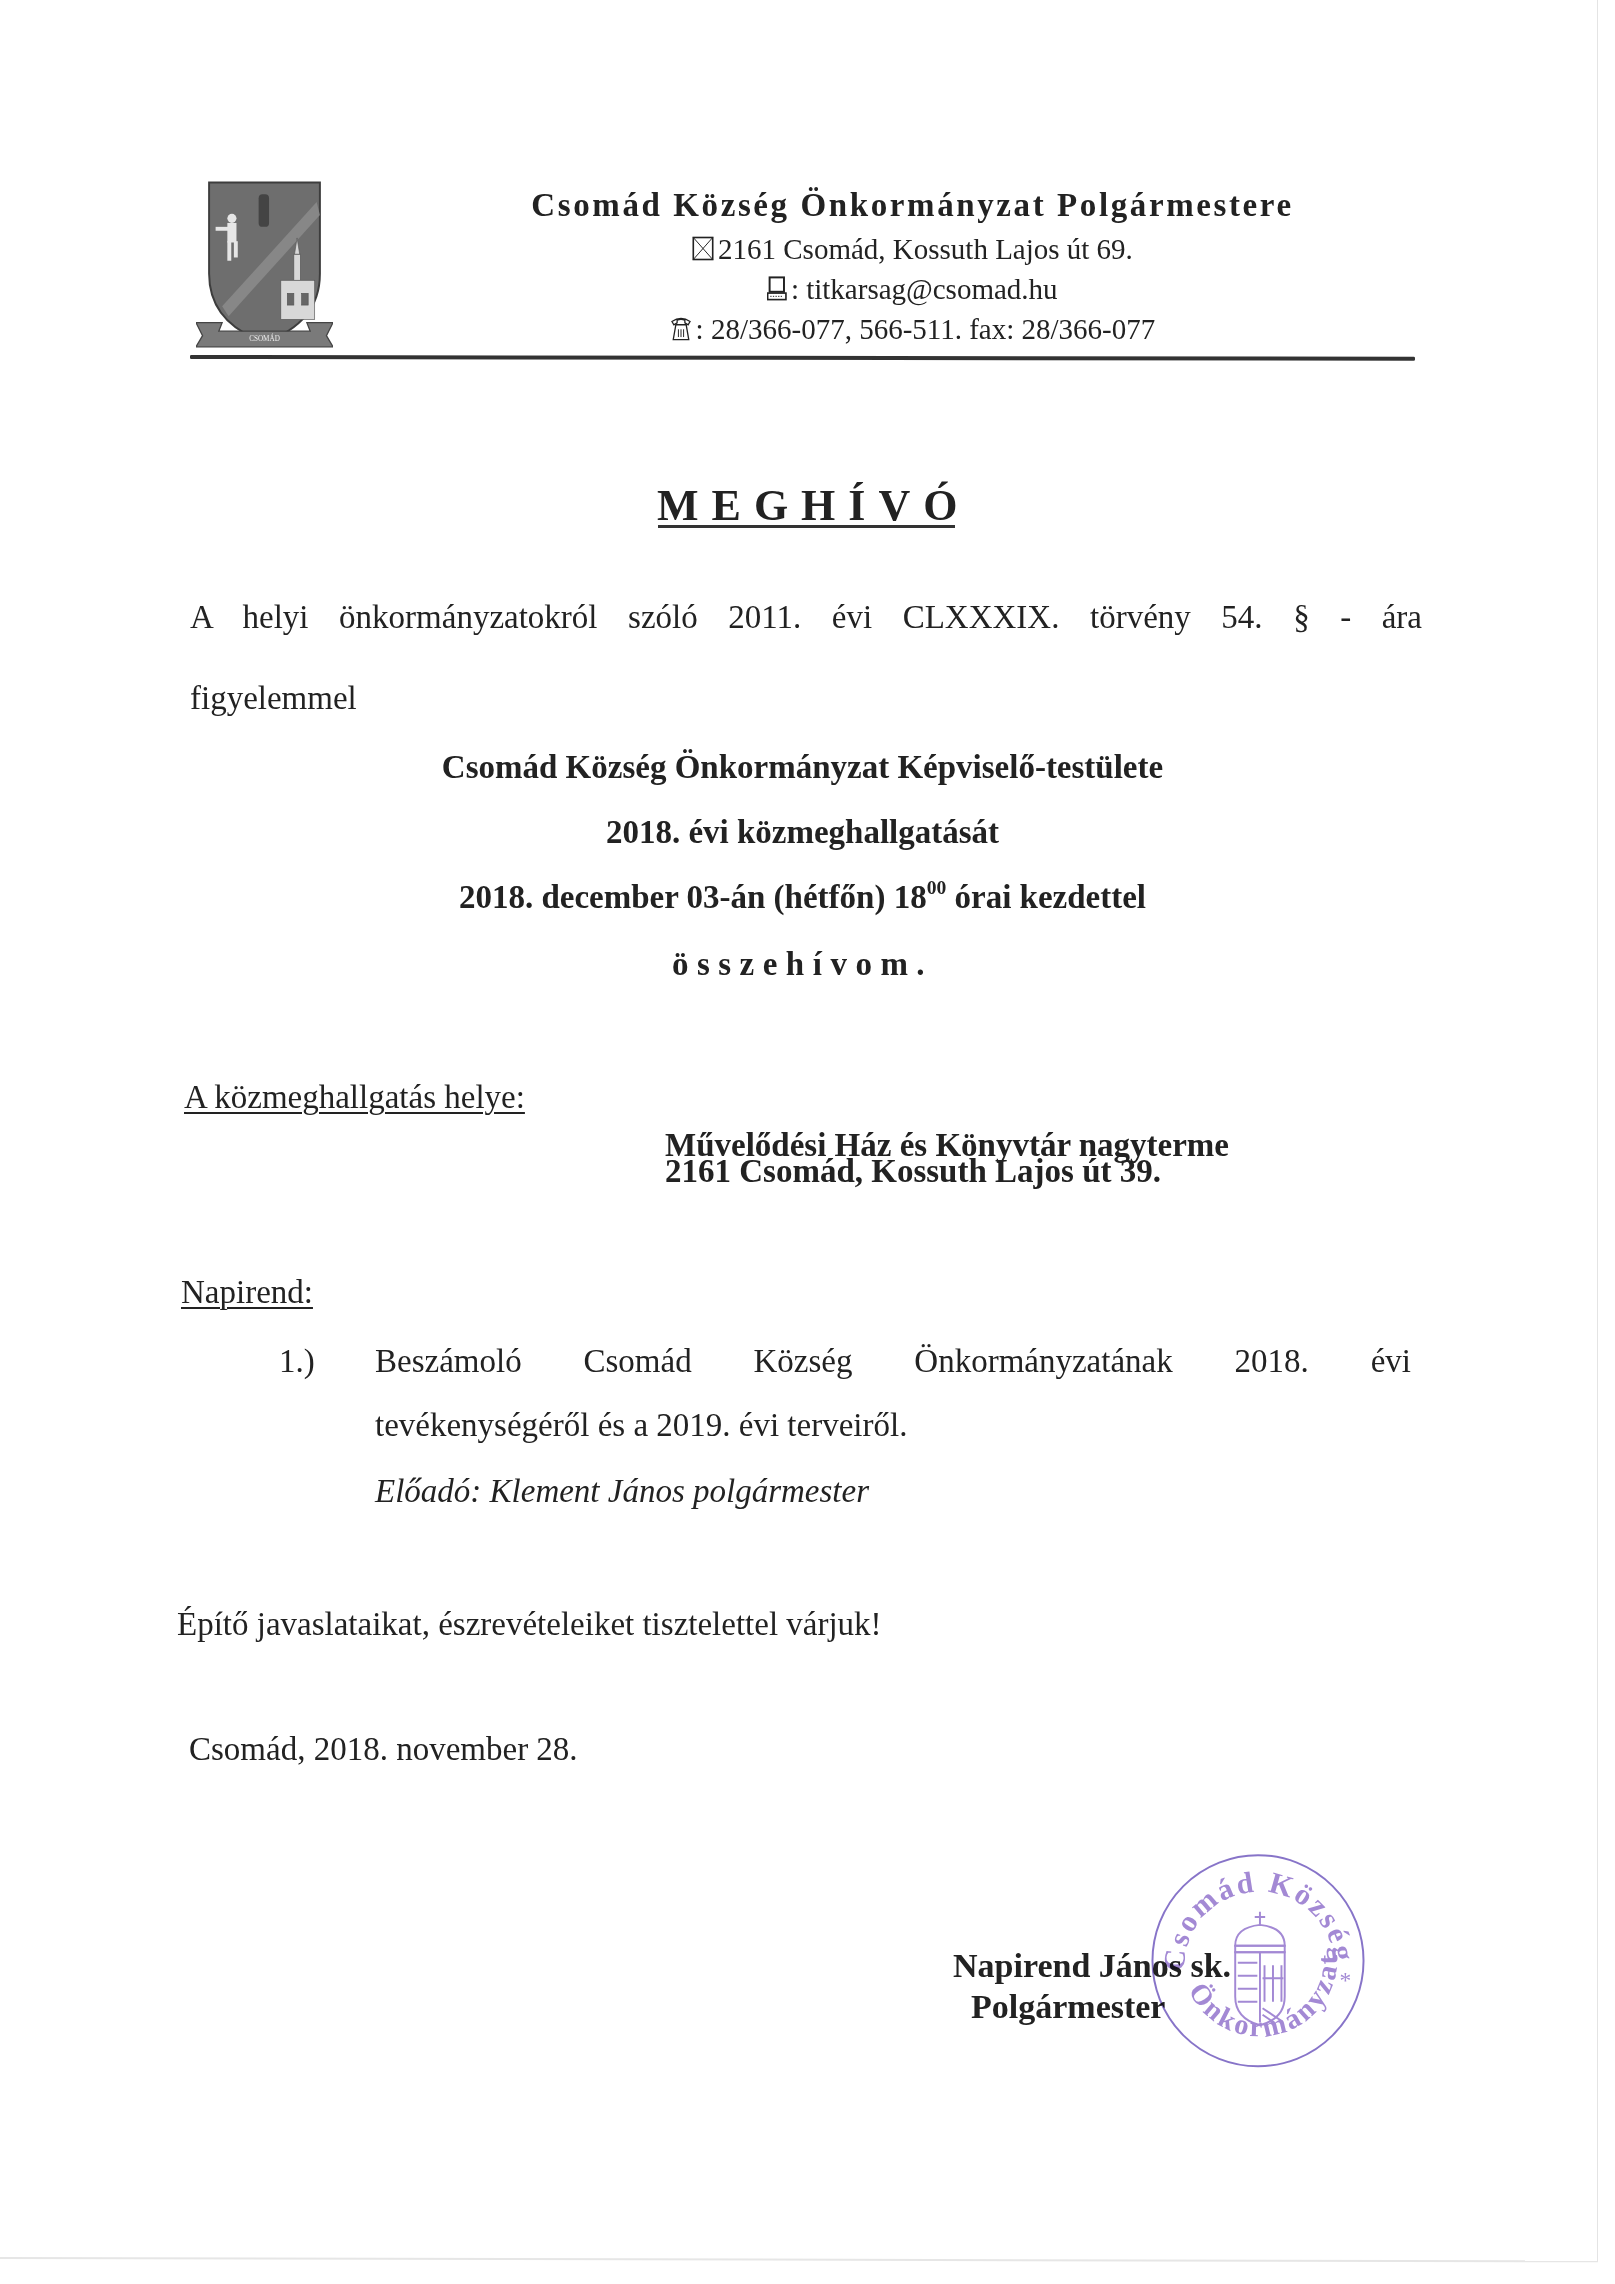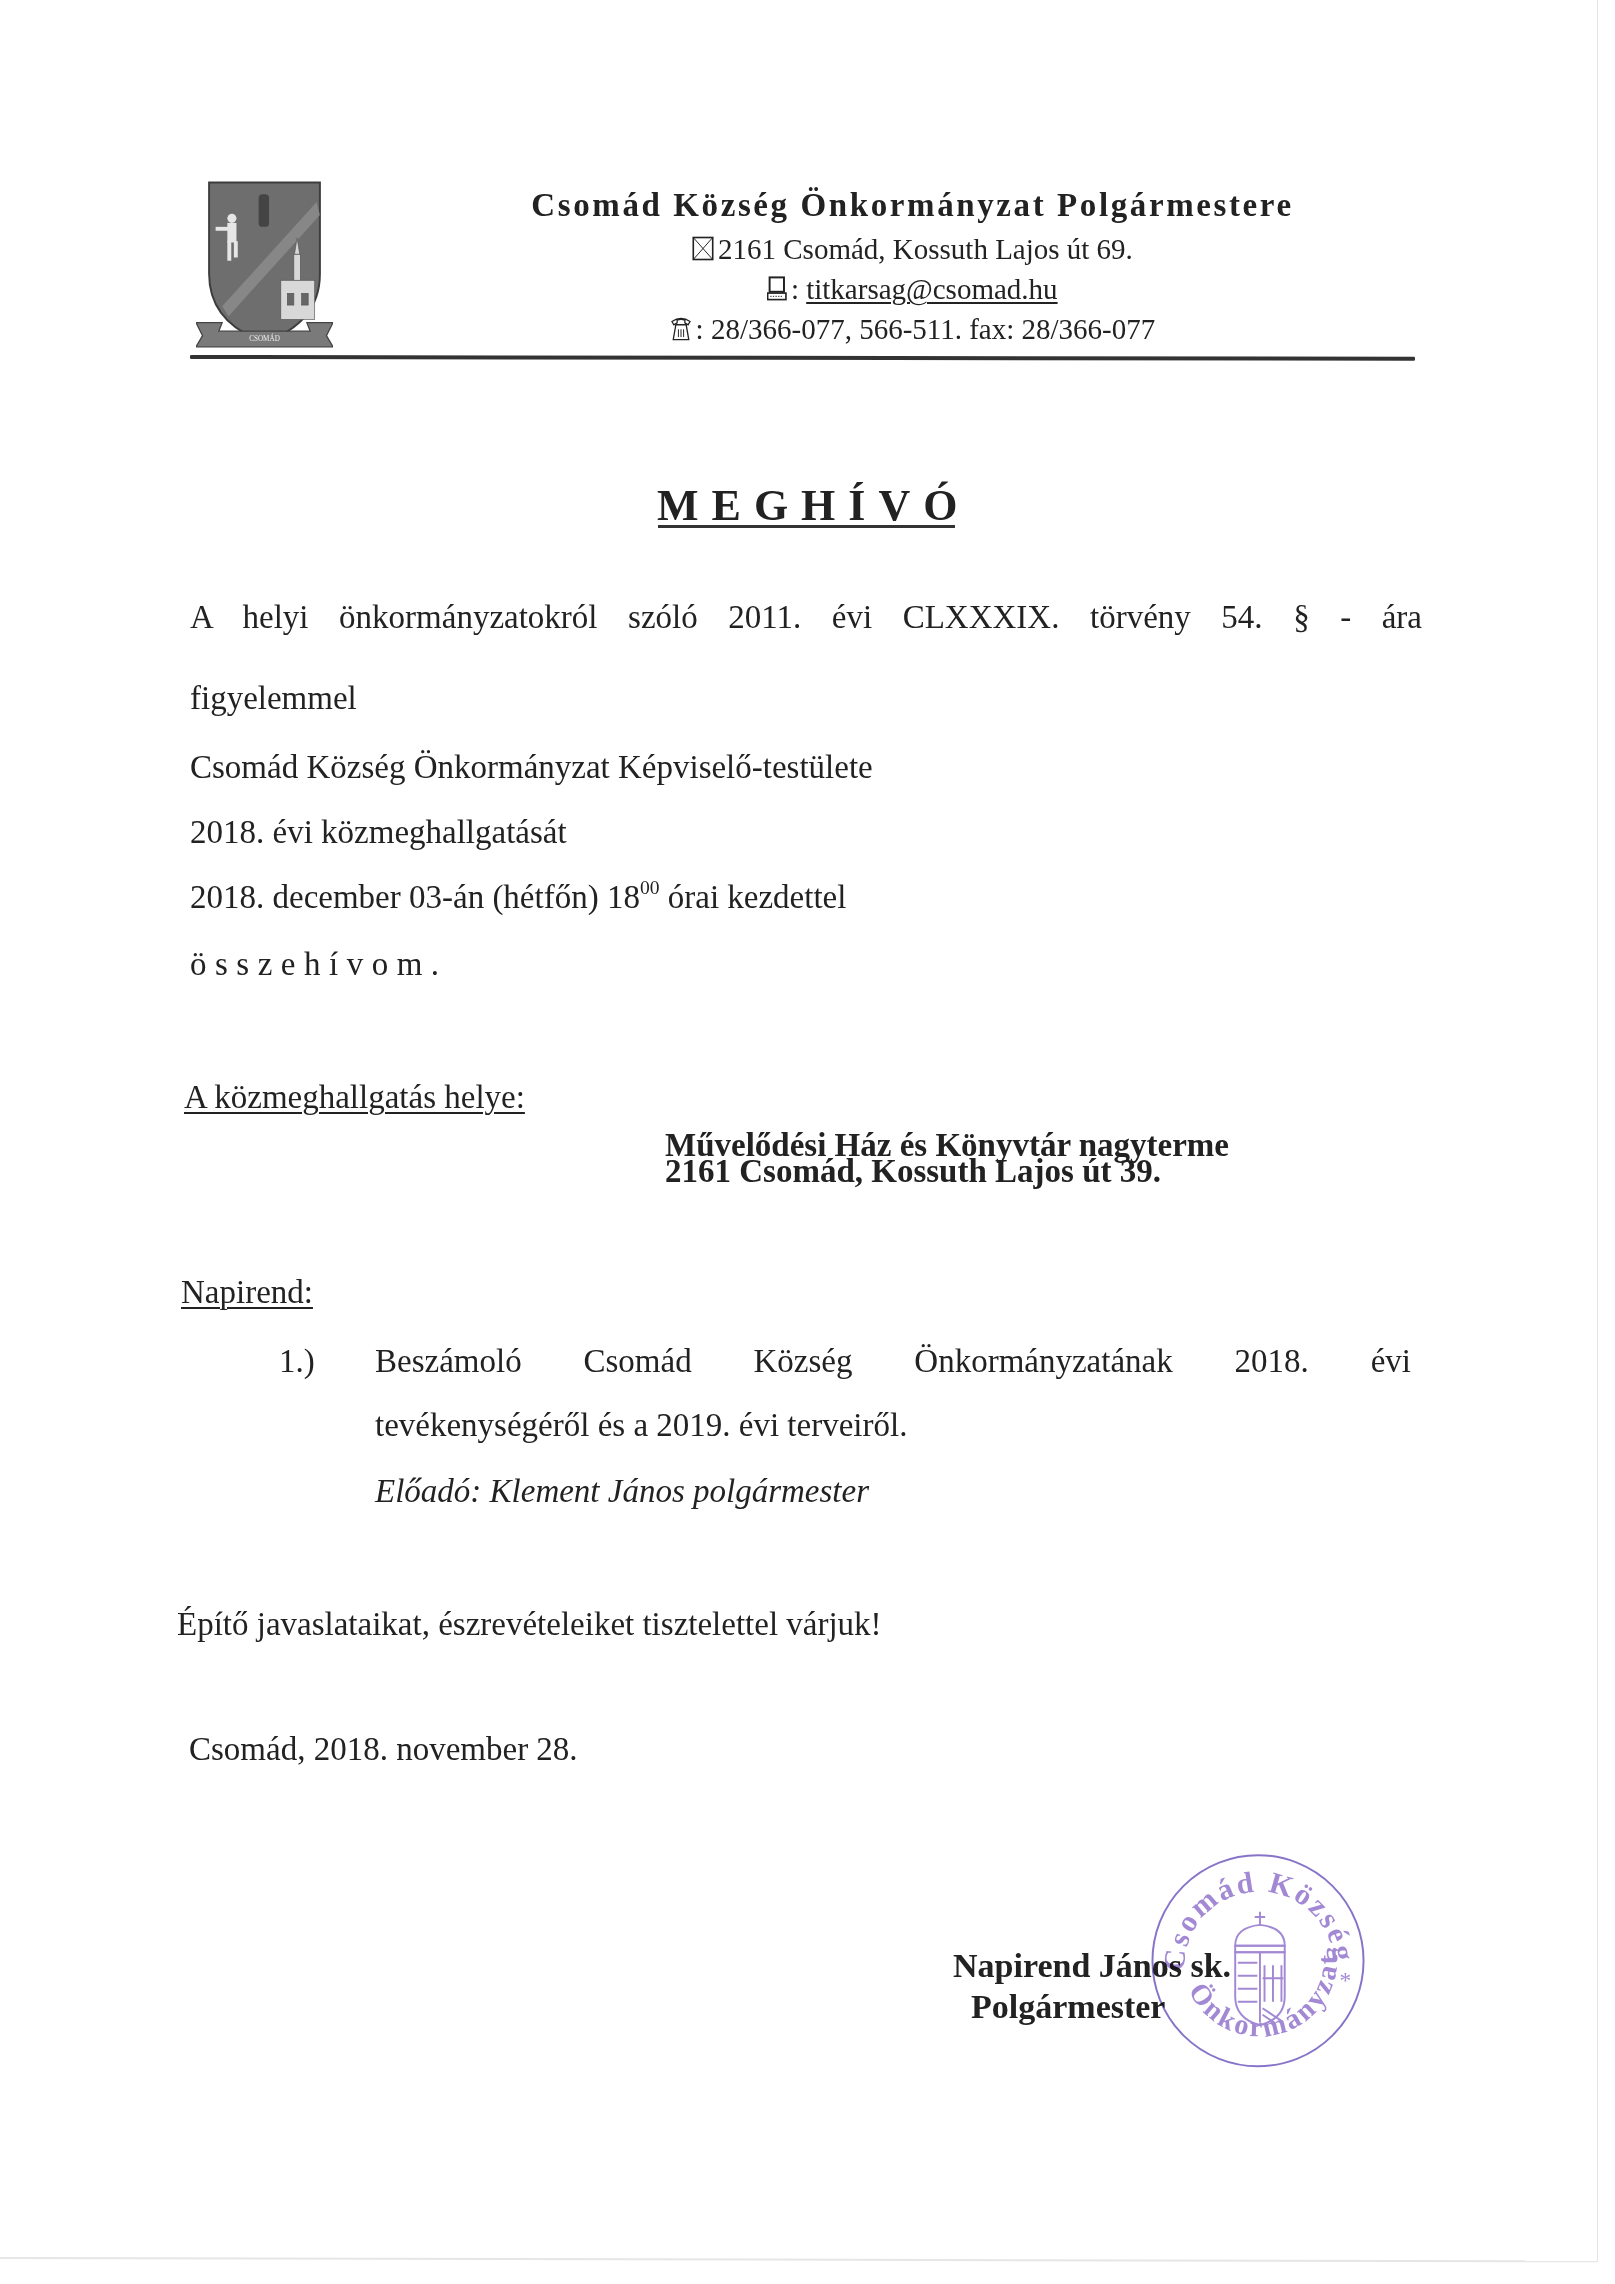--- a/index.html
+++ b/index.html
@@ -13,34 +13,34 @@
 
   
   .crest { left:196px; top:176px; width:137px; height:176px; }
   .hdr-title { left:430px; top:186px; width:965px; text-align:center; font-weight:bold;
                font-size:33px; letter-spacing:2.6px; line-height:39px; white-space:nowrap; }
   .hdr-line { left:430px; width:965px; text-align:center; font-size:29px; line-height:35px; white-space:nowrap; }
   .hdr-line.l1 { top:232px; }
   .hdr-line.l2 { top:272px; }
   .hdr-line.l3 { top:312px; }
   .hdr-icon { display:inline-block; vertical-align:-2px; margin-right:3.9px; }
-  .email-link { text-decoration:underline; text-decoration-thickness:2px; text-underline-offset:3.3px; color:#222; }
+  .email-link { text-decoration-thickness:2px; text-underline-offset:3.3px; color:#222; }
   .hdr-rule { left:190px; top:355px; width:1225px; height:3.9px; background:#333;
               transform:rotate(0.08deg); transform-origin:left center; border-radius:1.3px; }
 
   
   .doc-title { left:657px; top:480px; font-size:44px; font-weight:bold; letter-spacing:13px;
                line-height:52px; white-space:nowrap; }
   .doc-title-rule { left:658px; top:525px; width:297px; height:3.3px; background:#333; }
 
   
   .p-intro { left:190px; top:597px; width:1232px; font-size:33px; line-height:40px;
              text-align:justify; text-align-last:justify; }
   .p-intro2 { left:190px; top:678px; font-size:33px; line-height:40px; }
-  .center-bold { left:190px; width:1225px; text-align:left; font-weight:normal; font-size:33px; line-height:40px; white-space:nowrap; }
+  .center-bold { left:190px; width:1225px; text-align:center; font-weight:bold; font-size:33px; line-height:40px; white-space:nowrap; }
   .cb1 { top:747px; }
   .cb2 { top:812px; }
   .cb3 { top:877px; }
   .cb4 { top:944px; letter-spacing:8.5px; }
   sup.time { font-size:19.6px; vertical-align:14.3px; line-height:0; }
 
   .venue-label { left:184px; top:1077px; font-size:33px; line-height:40px; white-space:nowrap;
                  text-decoration:underline; text-decoration-thickness:2px; text-underline-offset:3.9px; }
   .venue-line { left:665px; font-weight:bold; font-size:33px; line-height:40px; white-space:nowrap; }
   .vl1 { top:1077px;margin-top:48px; }

